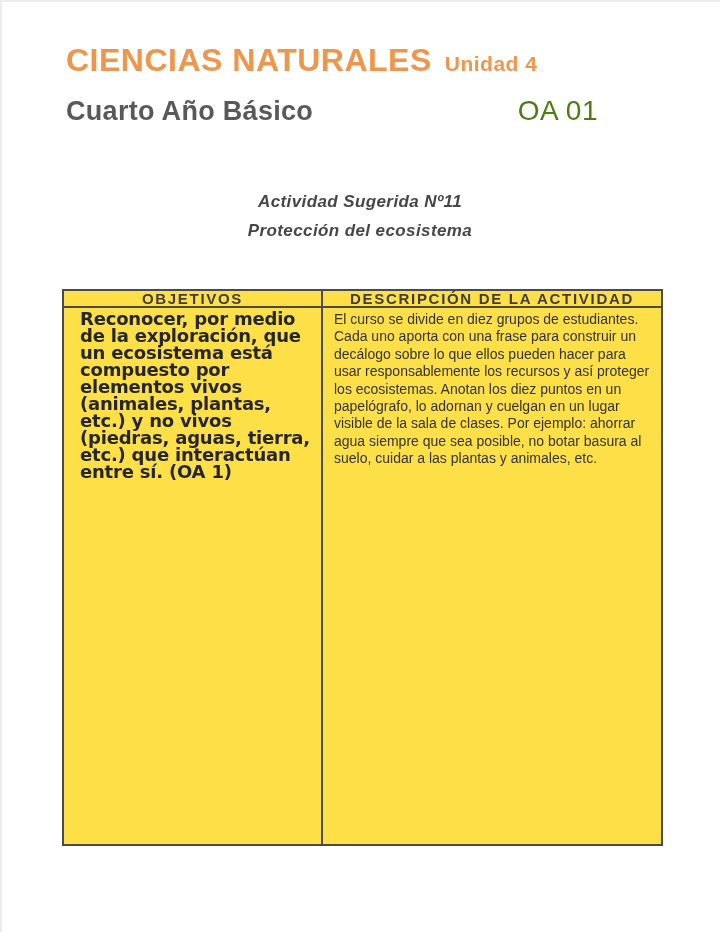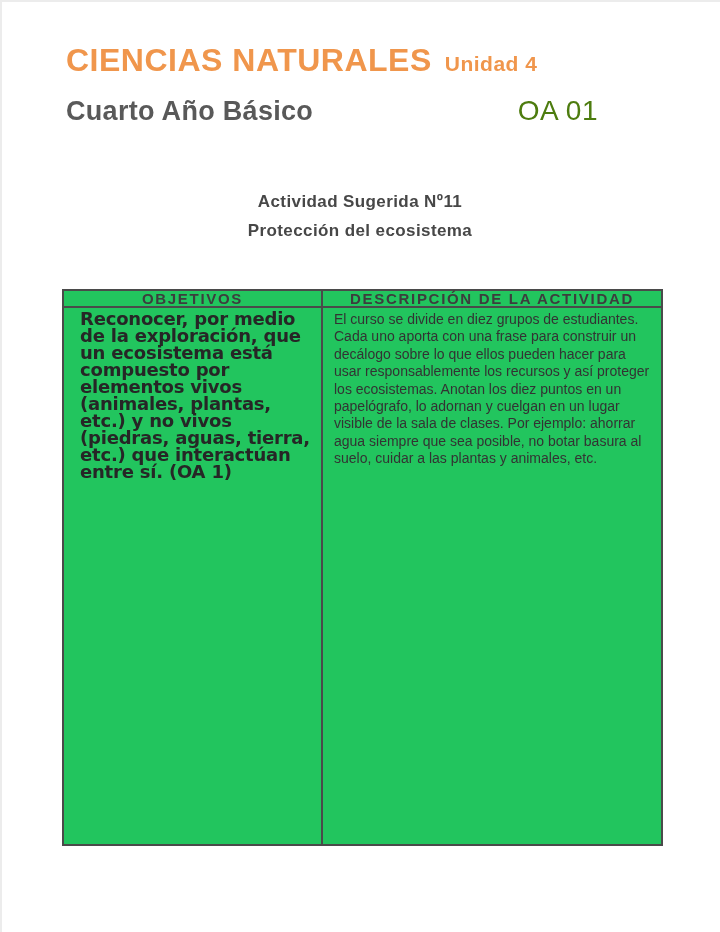--- a/index.html
+++ b/index.html
@@ -57,36 +57,37 @@
   
   .activity-title, .activity-subtitle {
     position: absolute;
     left: 0;
     width: 720px;
     text-align: center;
     font-weight: bold;
     color: #474747;
     font-size: 17px;
     letter-spacing: 0.4px;
+    font-style: italic;
   }
   .activity-title    { top: 192px; }
   .activity-subtitle { top: 221px; }
 
   
   .table {
     position: absolute;
     left: 62px;
     top: 289px;
     width: 601px;
     height: 557px;
     border: 2px solid #4a4a4a;
     display: grid;
     grid-template-columns: 259px 1fr;
     grid-template-rows: 17px 1fr;
-    background: #22c55e;
+    background: #fde047;
   }
   .th {
     border-bottom: 2px solid #4a4a4a;
     display: flex;
     align-items: center;
     justify-content: center;
     font-size: 15px;
     font-weight: bold;
     color: #3d3d3d;
     letter-spacing: 1.7px;

